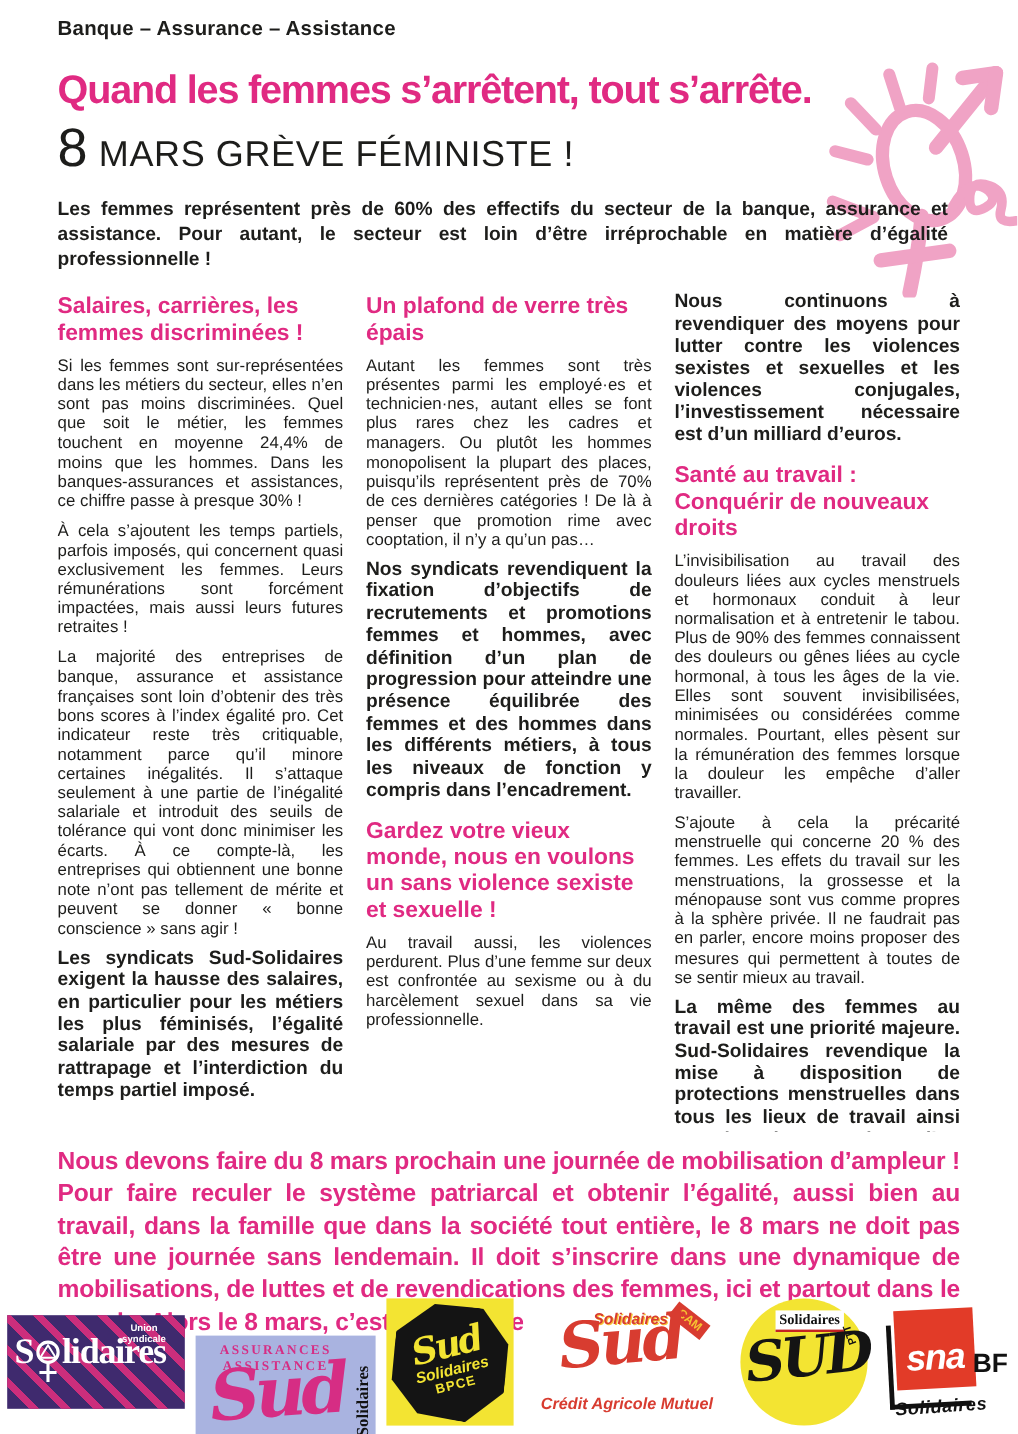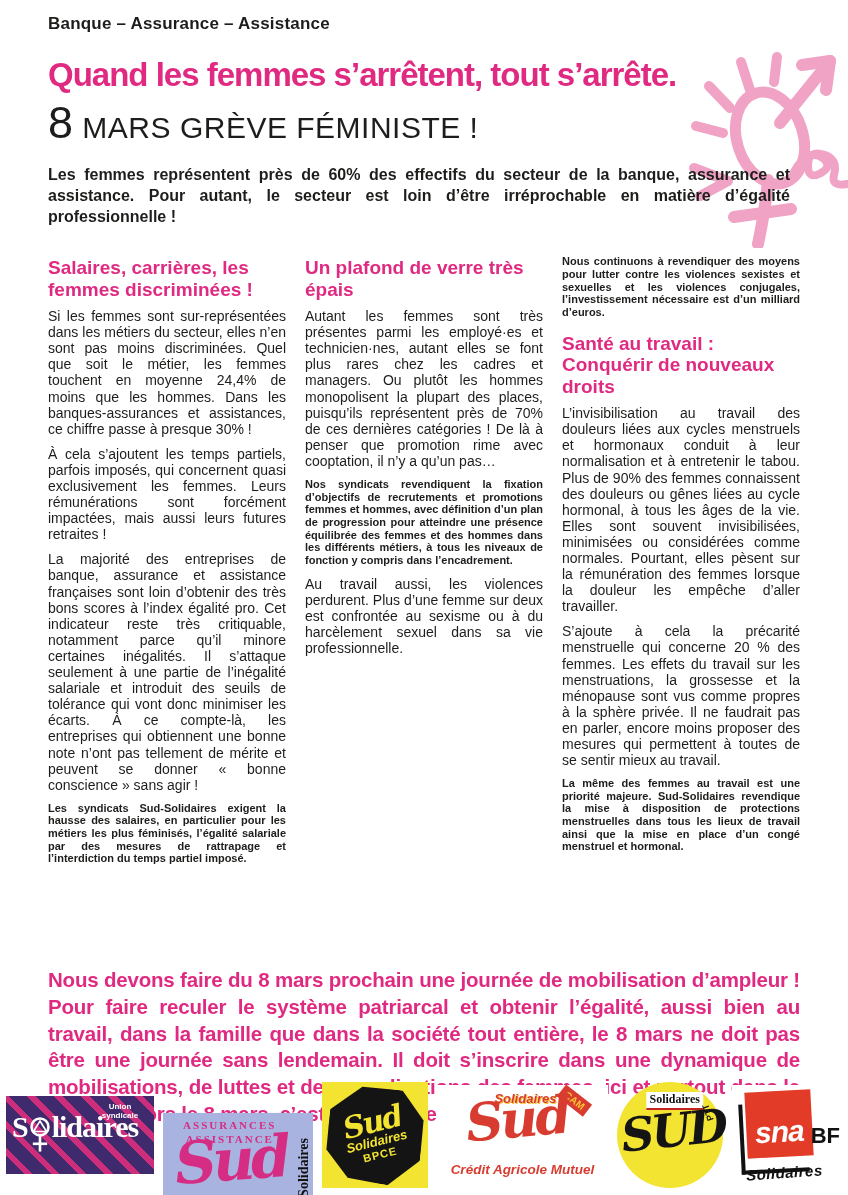--- a/index.html
+++ b/index.html
@@ -21,30 +21,30 @@
     position:relative; z-index:2;
   }
   .subtitle::first-letter { font-size:1.5em; }
   .intro {
     margin:16px 0 0; width:742px; font-size:16px; line-height:1.3; font-weight:700;
     text-align:justify; position:relative; z-index:2;
   }
   .gender-art { position:absolute; top:20px; right:0; width:170px; height:228px; z-index:1; }
   .art-stroke { stroke:var(--art-pink,#f0a3c5); fill:none; stroke-linecap:round; stroke-linejoin:round; }
 
-  .columns { display:flex; gap:19px; margin-top:28px; height:700px; overflow:hidden; }
+  .columns { display:flex; gap:19px; margin-top:16px; height:700px; overflow:hidden; }
   .col { flex:1; min-width:0; }
   .blk { margin:0 0 9px; hyphens:auto; }
   .blk.heading {
     color:var(--pink,#e02a82); font-weight:800; font-size:19px; line-height:1.15;
     margin:2px 0 7px; text-align:left; hyphens:none;
   }
   .blk + .blk.heading { margin-top:14px; }
   .blk.p    { font-size:14px; line-height:1.15; text-align:justify; }
-  .blk.bold { font-size:11px; line-height:1.15; text-align:justify; font-weight:700; }
+  .blk.bold { font-size:16px; line-height:1.15; text-align:justify; font-weight:700; }
 
   .outro {
     margin:12px 0 0; color:var(--pink,#e02a82); font-weight:800;
     font-size:20.5px; line-height:1.3; letter-spacing:-0.2px; text-align:justify;
   }
 
   
   .logos {
     position:absolute; left:6px; right:4px; bottom:6px; height:108px;
     display:flex; align-items:center; justify-content:space-between;
@@ -159,20 +159,21 @@
         <div class="blk heading">Salaires, carrières, les femmes discriminées !</div>
         <div class="blk p">Si les femmes sont sur-représentées dans les métiers du secteur, elles n’en sont pas moins discriminées. Quel que soit le métier, les femmes touchent en moyenne 24,4% de moins que les hommes. Dans les banques-assurances et assistances, ce chiffre passe à presque 30% !</div>
         <div class="blk p">À cela s’ajoutent les temps partiels, parfois imposés, qui concernent quasi exclusivement les femmes. Leurs rémunérations sont forcément impactées, mais aussi leurs futures retraites !</div>
         <div class="blk p">La majorité des entreprises de banque, assurance et assistance françaises sont loin d’obtenir des très bons scores à l’index égalité pro. Cet indicateur reste très critiquable, notamment parce qu’il minore certaines inégalités. Il s’attaque seulement à une partie de l’inégalité salariale et introduit des seuils de tolérance qui vont donc minimiser les écarts. À ce compte-là, les entreprises qui obtiennent une bonne note n’ont pas tellement de mérite et peuvent se donner « bonne conscience » sans agir !</div>
         <div class="blk bold">Les syndicats Sud-Solidaires exigent la hausse des salaires, en particulier pour les métiers les plus féminisés, l’égalité salariale par des mesures de rattrapage et l’interdiction du temps partiel imposé.</div>
       </div>
       <div class="col" lang="fr">
         <div class="blk heading">Un plafond de verre très épais</div>
         <div class="blk p">Autant les femmes sont très présentes parmi les employé·es et technicien·nes, autant elles se font plus rares chez les cadres et managers. Ou plutôt les hommes monopolisent la plupart des places, puisqu’ils représentent près de 70% de ces dernières catégories ! De là à penser que promotion rime avec cooptation, il n’y a qu’un pas…</div>
         <div class="blk bold">Nos syndicats revendiquent la fixation d’objectifs de recrutements et promotions femmes et hommes, avec définition d’un plan de progression pour atteindre une présence équilibrée des femmes et des hommes dans les différents métiers, à tous les niveaux de fonction y compris dans l’encadrement.</div>
+        <div class="blk heading">Gardez votre vieux monde, nous en voulons un sans violence sexiste et sexuelle !</div>
         <div class="blk p">Au travail aussi, les violences perdurent. Plus d’une femme sur deux est confrontée au sexisme ou à du harcèlement sexuel dans sa vie professionnelle.</div>
       </div>
       <div class="col" lang="fr">
         <div class="blk bold">Nous continuons à revendiquer des moyens pour lutter contre les violences sexistes et sexuelles et les violences conjugales, l’investissement nécessaire est d’un milliard d’euros.</div>
         <div class="blk heading">Santé au travail : Conquérir de nouveaux droits</div>
         <div class="blk p">L’invisibilisation au travail des douleurs liées aux cycles menstruels et hormonaux conduit à leur normalisation et à entretenir le tabou. Plus de 90% des femmes connaissent des douleurs ou gênes liées au cycle hormonal, à tous les âges de la vie. Elles sont souvent invisibilisées, minimisées ou considérées comme normales. Pourtant, elles pèsent sur la rémunération des femmes lorsque la douleur les empêche d’aller travailler.</div>
         <div class="blk p">S’ajoute à cela la précarité menstruelle qui concerne 20 % des femmes. Les effets du travail sur les menstruations, la grossesse et la ménopause sont vus comme propres à la sphère privée. Il ne faudrait pas en parler, encore moins proposer des mesures qui permettent à toutes de se sentir mieux au travail.</div>
         <div class="blk bold">La même des femmes au travail est une priorité majeure. Sud-Solidaires revendique la mise à disposition de protections menstruelles dans tous les lieux de travail ainsi que la mise en place d’un congé menstruel et hormonal.</div>
       </div>
     </div>

